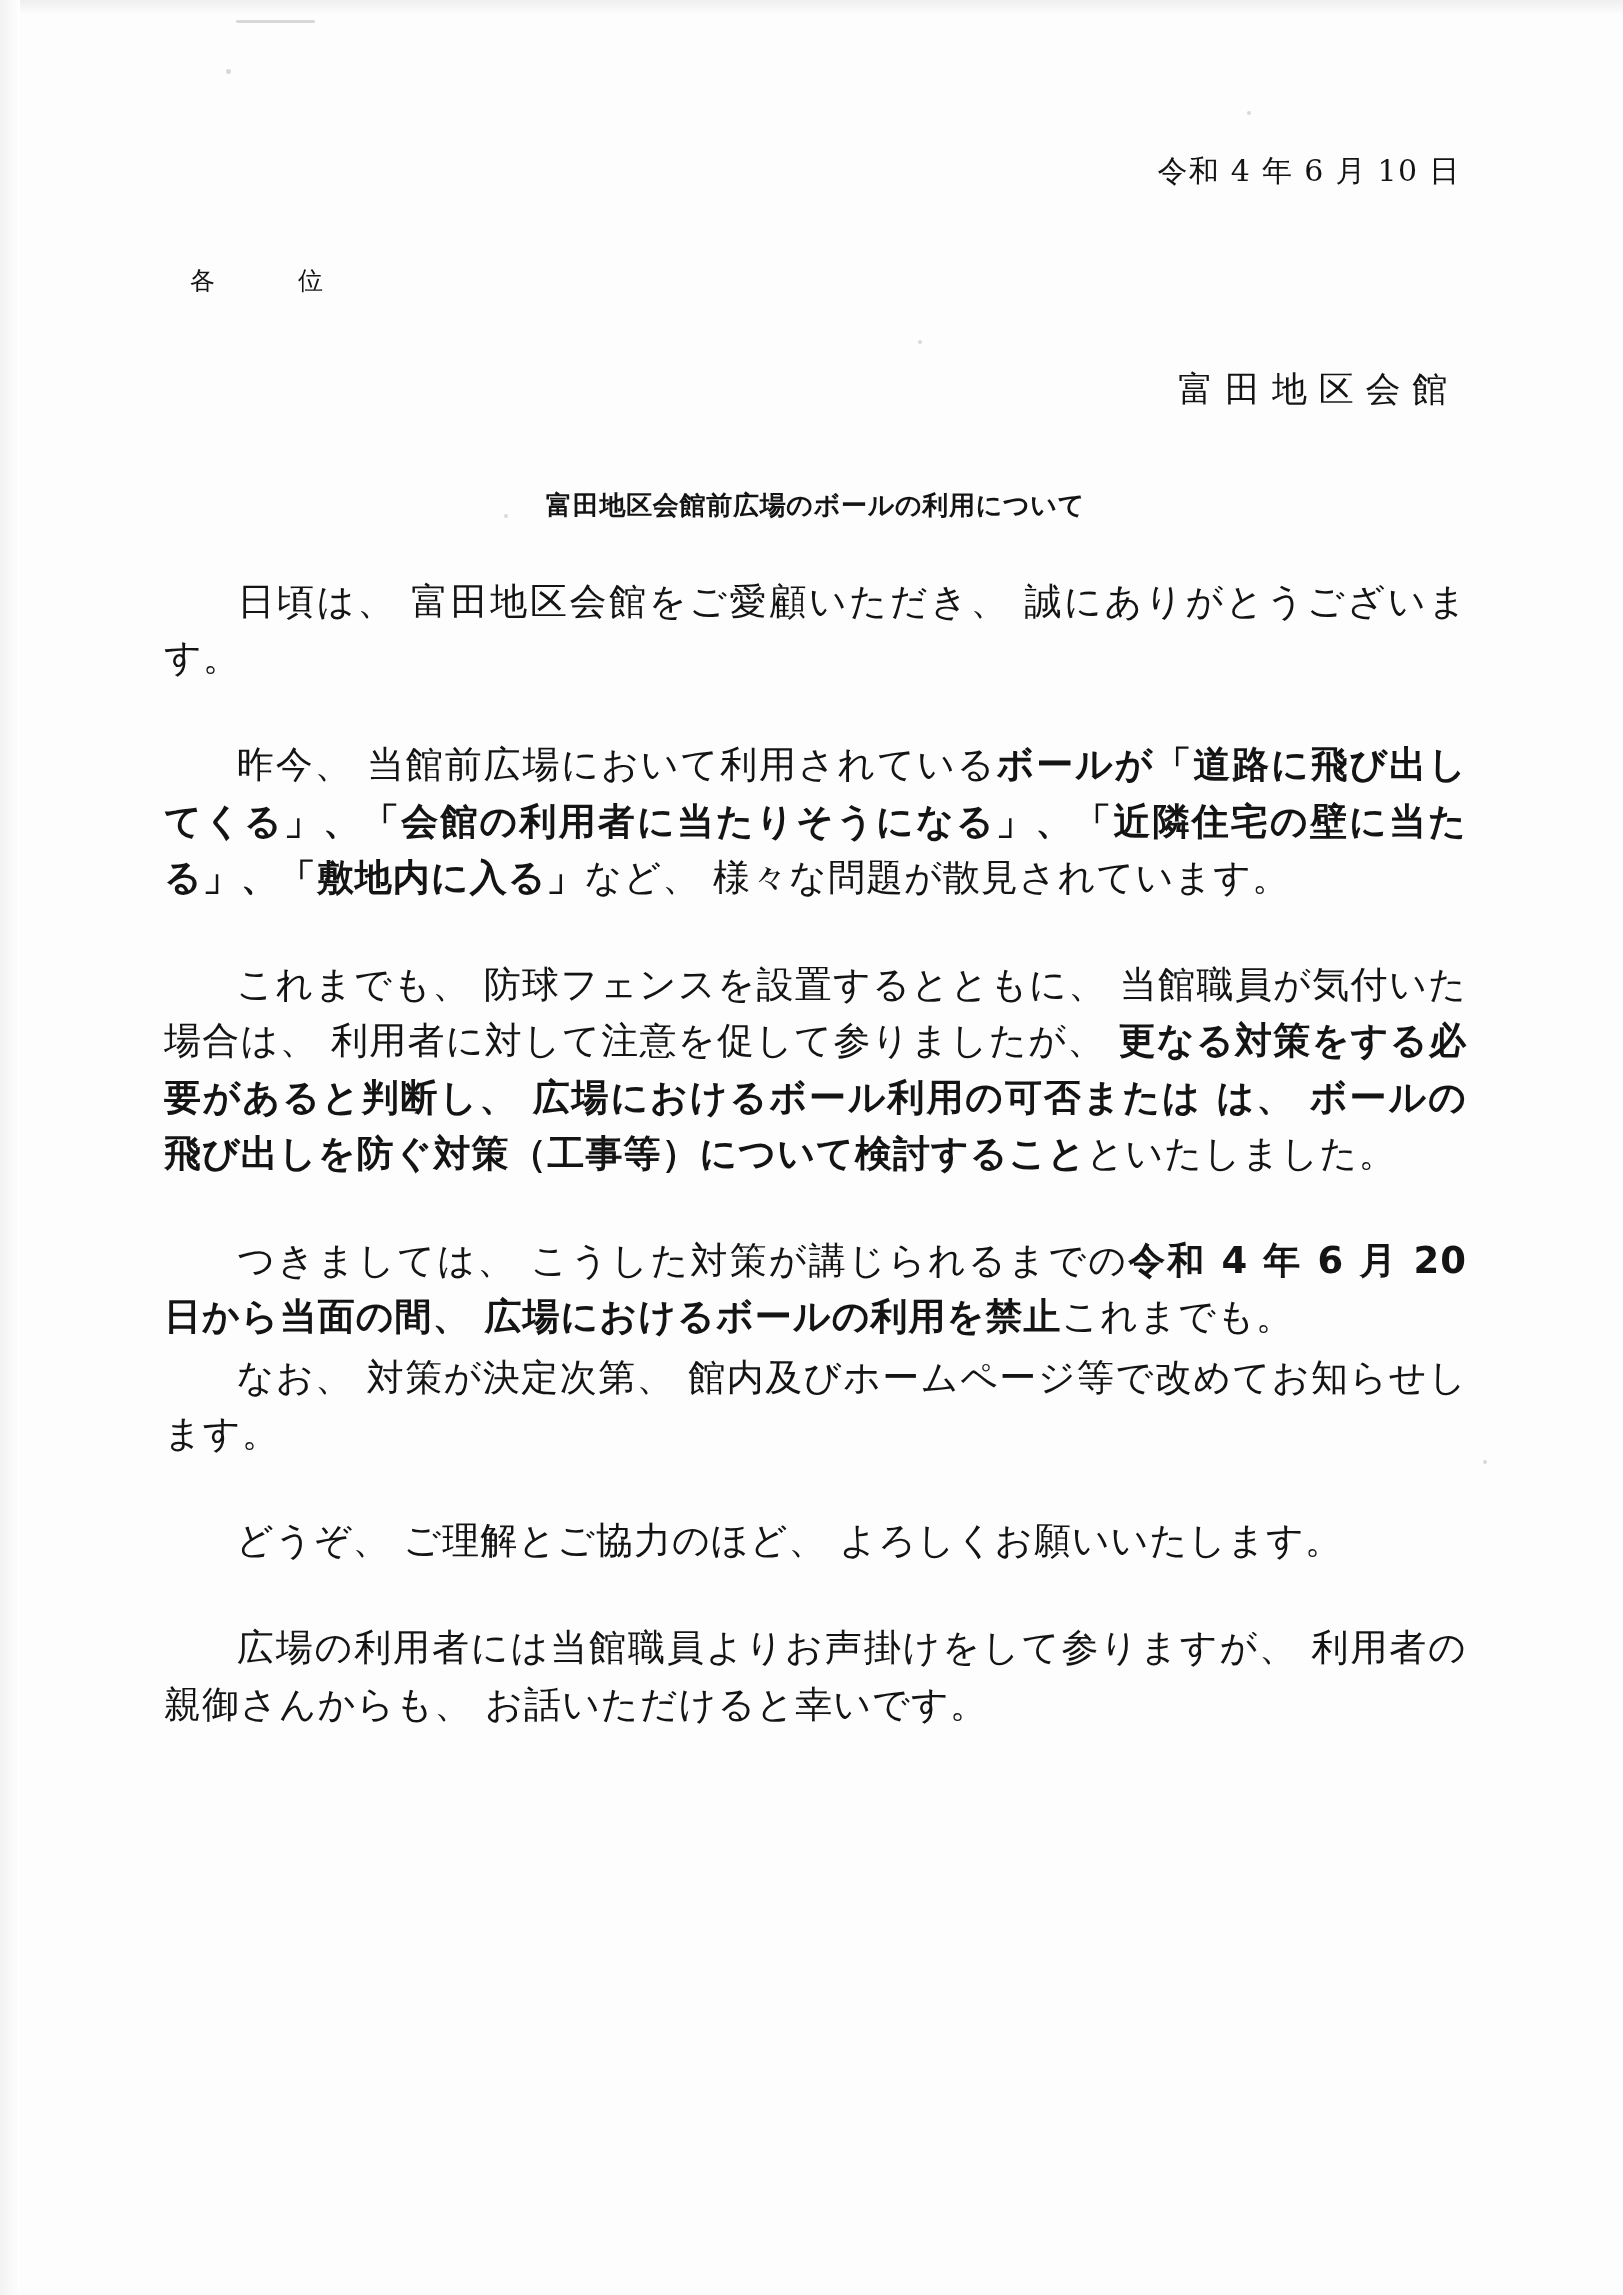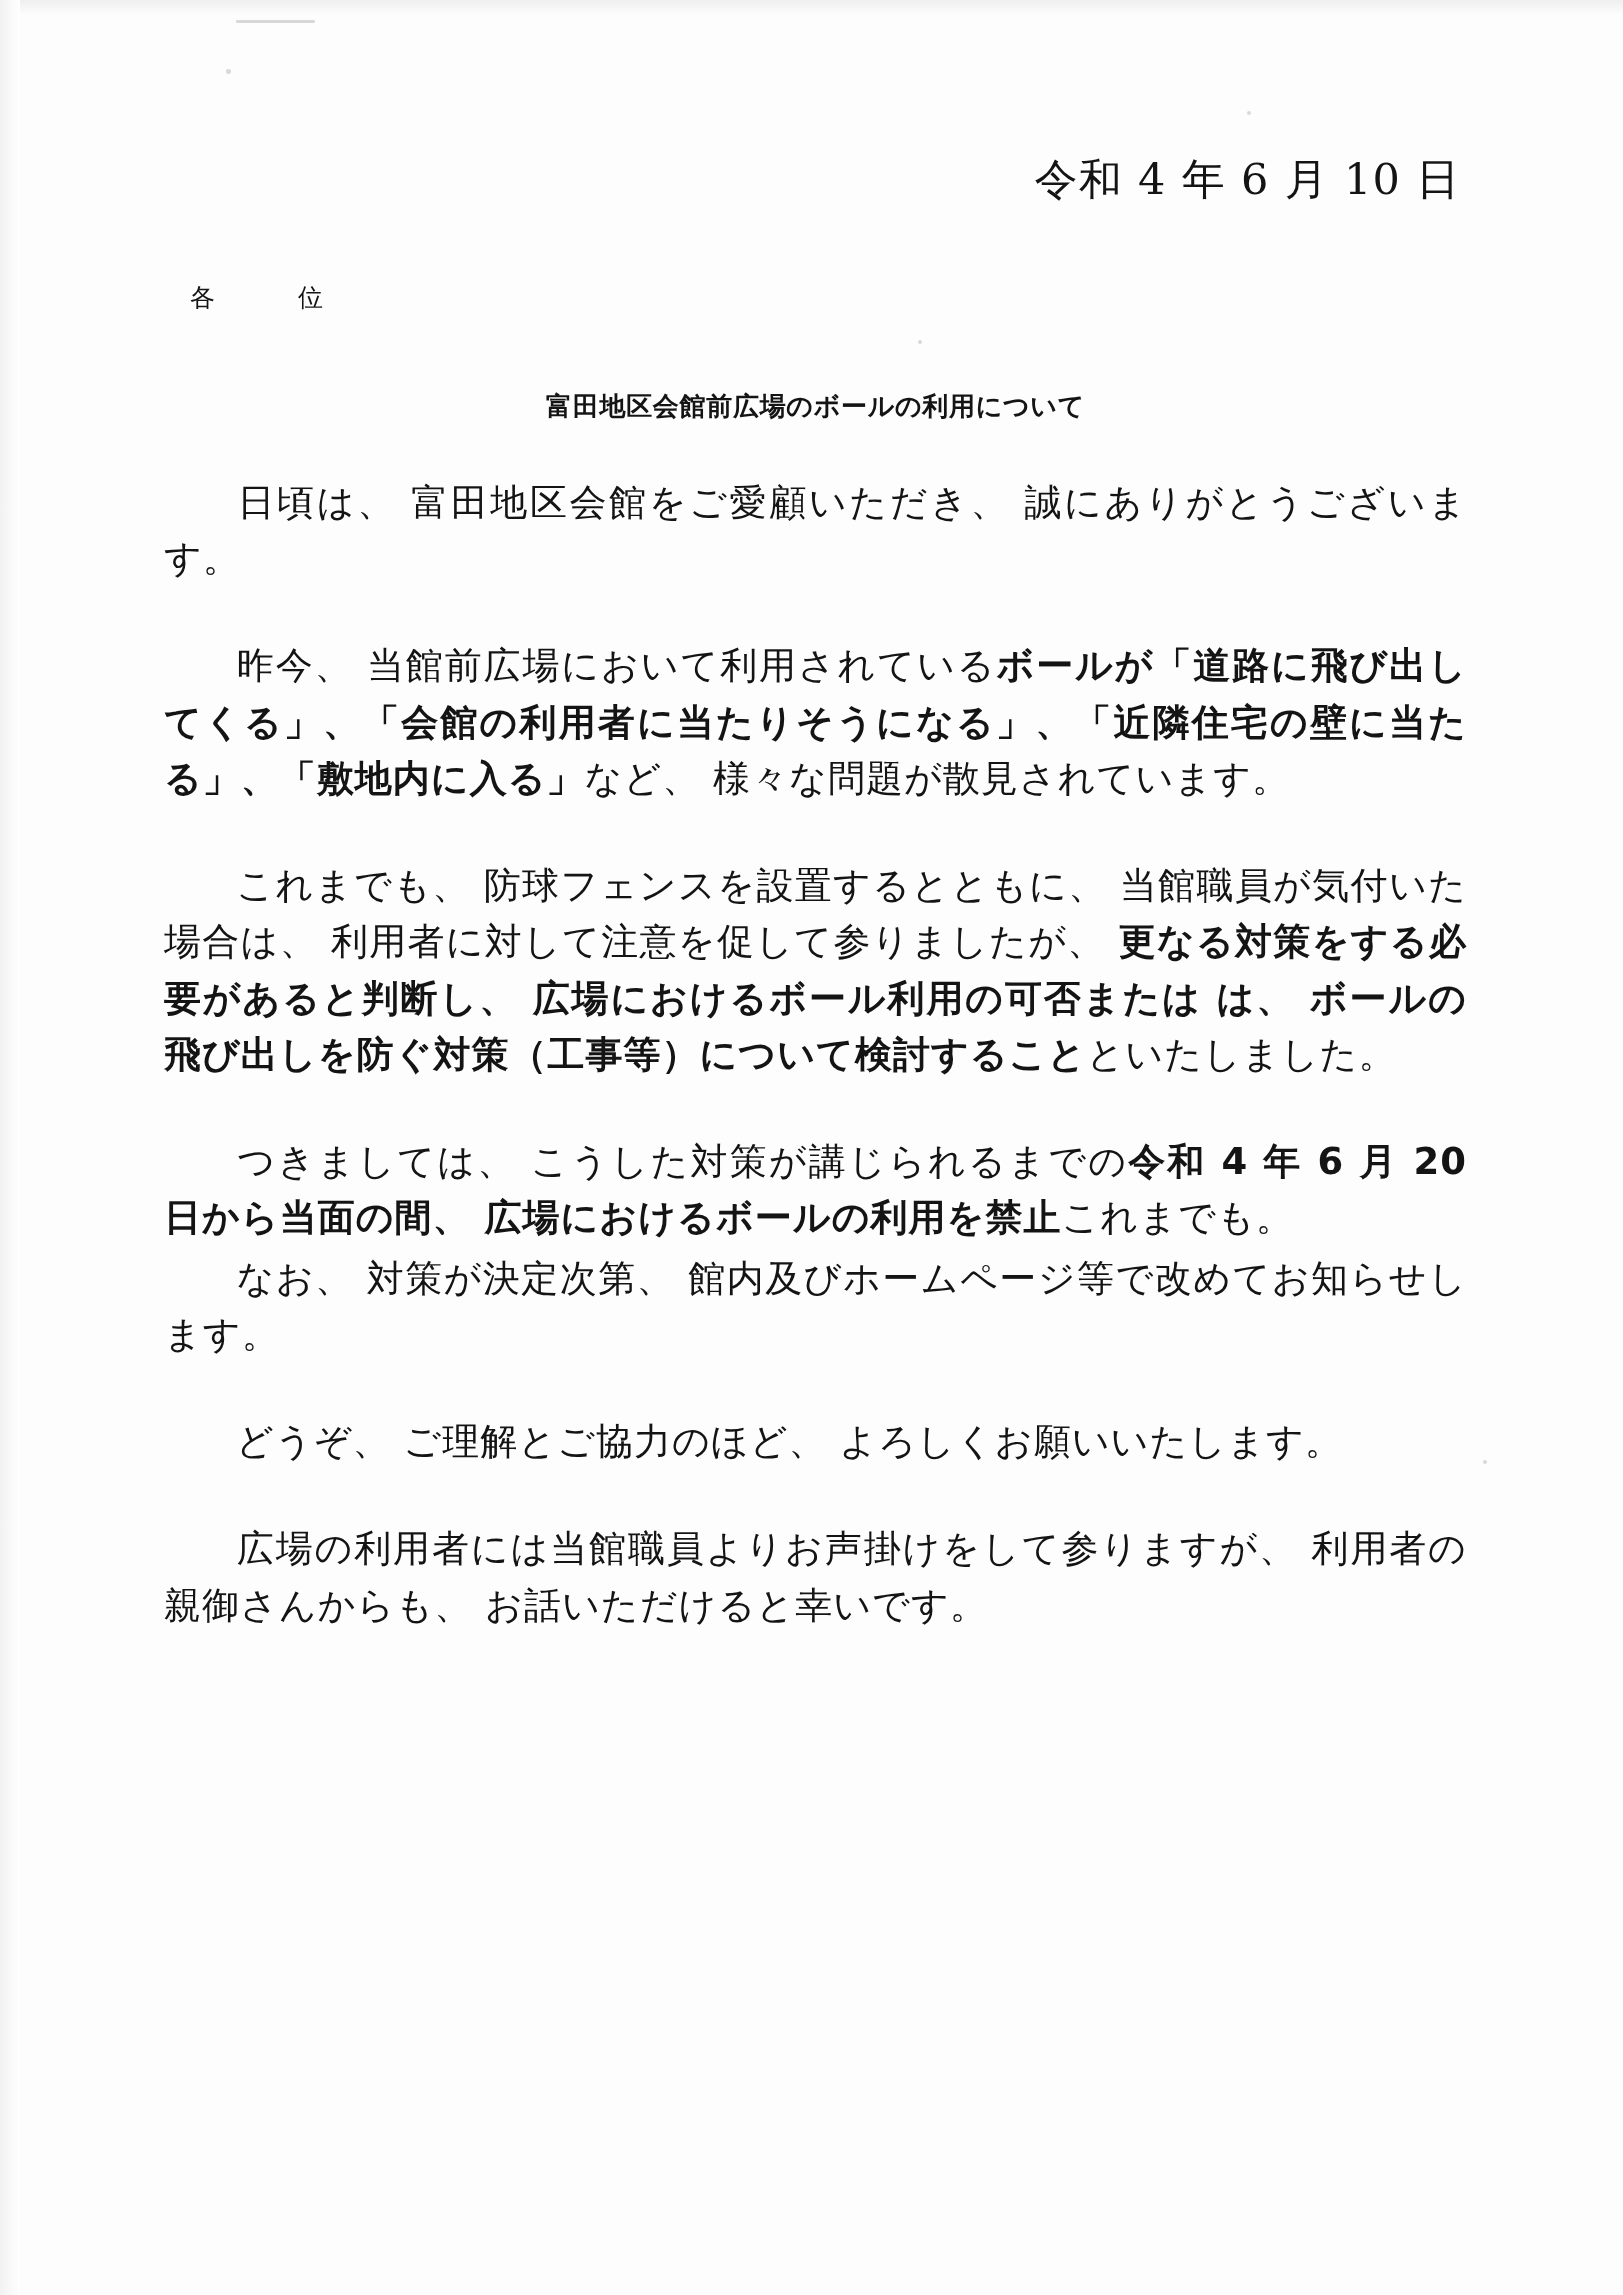--- a/index.html
+++ b/index.html
@@ -39,21 +39,21 @@
     opacity: .55;
   }
   .content {
     position: absolute;
     left: 164px;
     top: 92px;
     width: 1303px;
   }
   .line-date {
     text-align: right;
-    font-size: 43px;
+    font-size: 30px;
     letter-spacing: 1.3px;
     padding-right: 6.5px;
     margin-top: 59px;
   }
   .line-addressee {
     font-size: 25px;
     letter-spacing: 29px;
     margin-top: 72px;
     padding-left: 26px;
   }
@@ -101,20 +101,21 @@
   <div class="speck" style="left:504px;top:514px;width:3.9px;height:3.9px;"></div>
   <div class="speck" style="left:1483px;top:1460px;width:3.9px;height:3.9px;"></div>
   <div class="speck" style="left:236px;top:19.6px;width:79px;height:3.3px;border-radius:1.3px;"></div>
 
   <div class="content">
 
     <div class="line-date">令和 4 年 6 月 10 日</div>
 
     <div class="line-addressee">各　位</div>
 
+    <div class="line-sender">富田地区会館</div>
 
     <div class="doc-title">富田地区会館前広場のボールの利用について</div>
 
     <div id="paragraphs">
         <div class="para"><span>　日頃は、 富田地区会館をご愛顧いただき、 誠にありがとうございます。</span></div>
         <div class="para"><span>　昨今、 当館前広場において利用されている</span><b>ボールが「道路に飛び出してくる」、「会館の利用者に当たりそうになる」、「近隣住宅の壁に当たる」、「敷地内に入る」</b><span>など、 様々な問題が散見されています。</span></div>
         <div class="para"><span>　これまでも、 防球フェンスを設置するとともに、 当館職員が気付いた場合は、 利用者に対して注意を促して参りましたが、 </span><b>更なる対策をする必要があると判断し、 広場におけるボール利用の可否または は、 ボールの飛び出しを防ぐ対策（工事等）について検討すること</b><span>といたしました。</span></div>
         <div class="para"><span>　つきましては、 こうした対策が講じられるまでの</span><b>令和 4 年 6 月 20 日から当面の間、 広場におけるボールの利用を禁止</b><span>これまでも。</span></div>
         <div class="para tight"><span>　なお、 対策が決定次第、 館内及びホームページ等で改めてお知らせします。</span></div>
         <div class="para"><span>　どうぞ、 ご理解とご協力のほど、 よろしくお願いいたします。</span></div>

